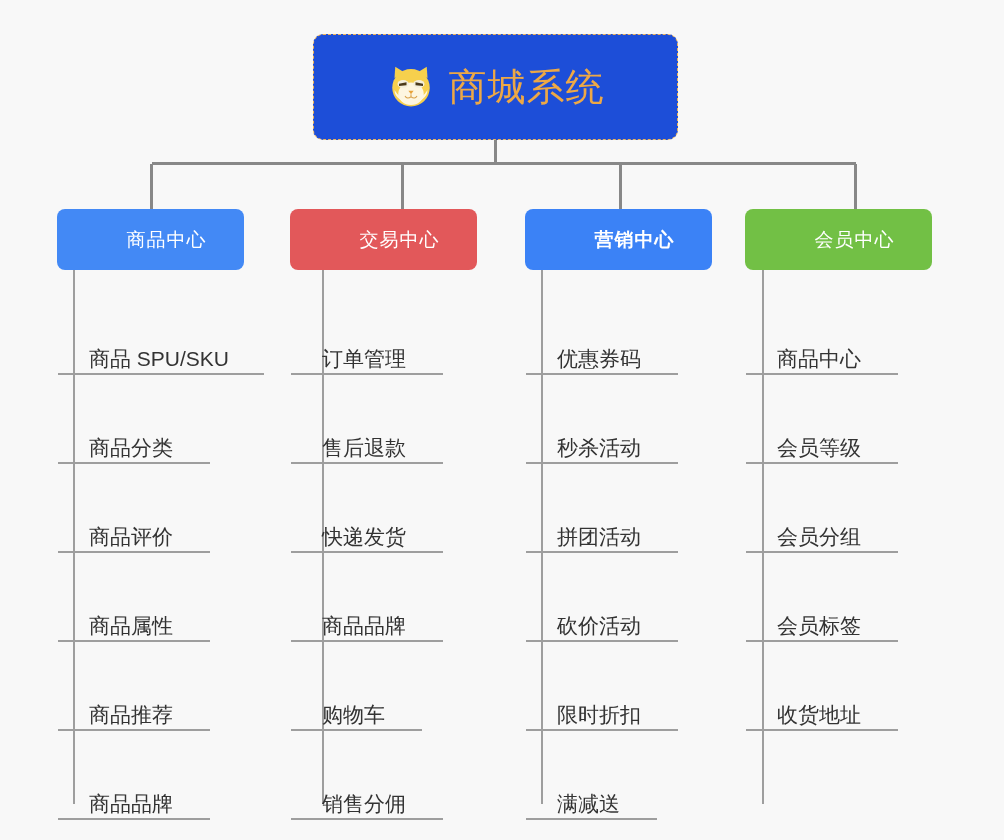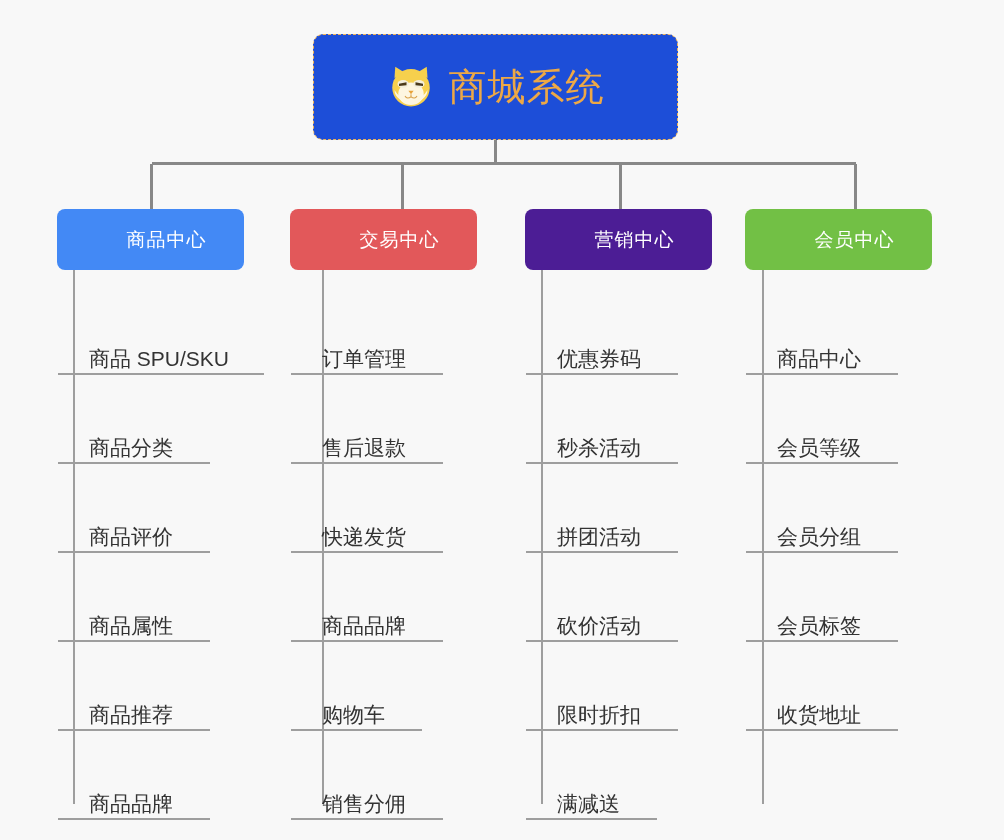--- a/index.html
+++ b/index.html
@@ -203,21 +203,21 @@
           <span class="leaf-label">购物车</span>
           <div class="leaf-underline" style="width: 131px;"></div>
         </div>
         <div class="leaf">
           <span class="leaf-label">销售分佣</span>
           <div class="leaf-underline" style="width: 152px;"></div>
         </div>
       </div>
     </div>
     <div class="branch" style="left: 525px; width: 187px;">
-      <div class="branch-head c-orange" style="background: #4c1d95; width: 187px;">
+      <div class="branch-head c-orange" style="background: #3b82f6; width: 187px; font-weight: bold;">
         <span>营销中心</span>
       </div>
       <div class="leaf-list">
         <div class="leaf">
           <span class="leaf-label">优惠券码</span>
           <div class="leaf-underline" style="width: 152px;"></div>
         </div>
         <div class="leaf">
           <span class="leaf-label">秒杀活动</span>
           <div class="leaf-underline" style="width: 152px;"></div>

